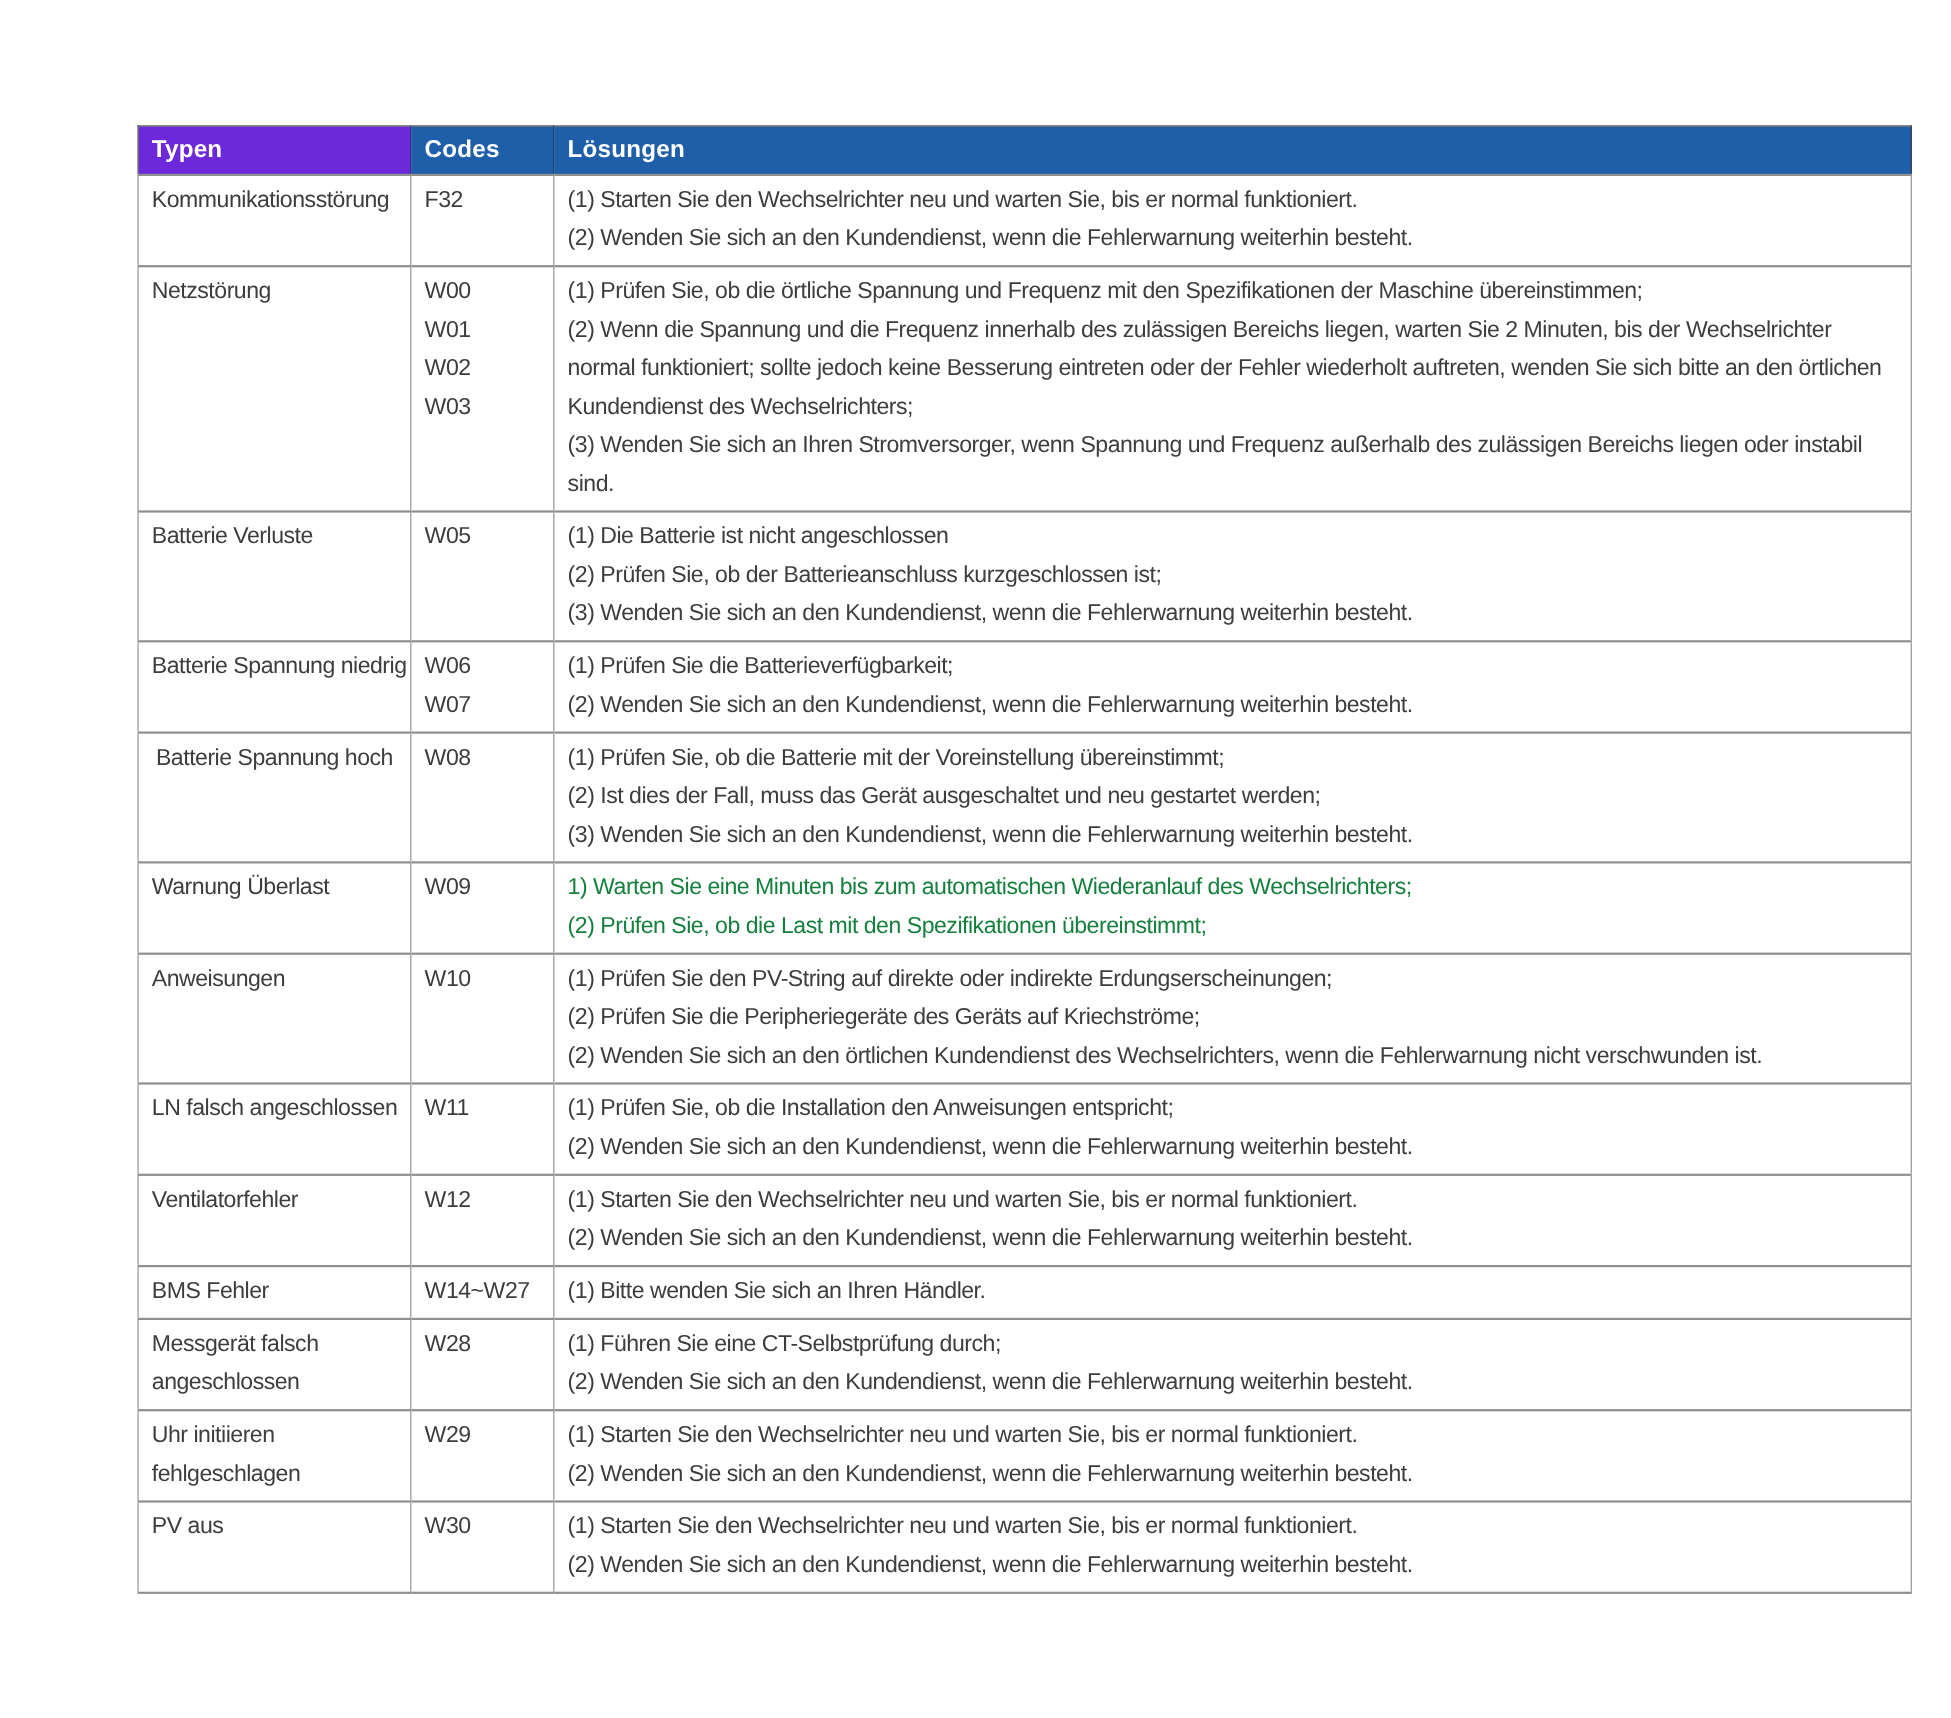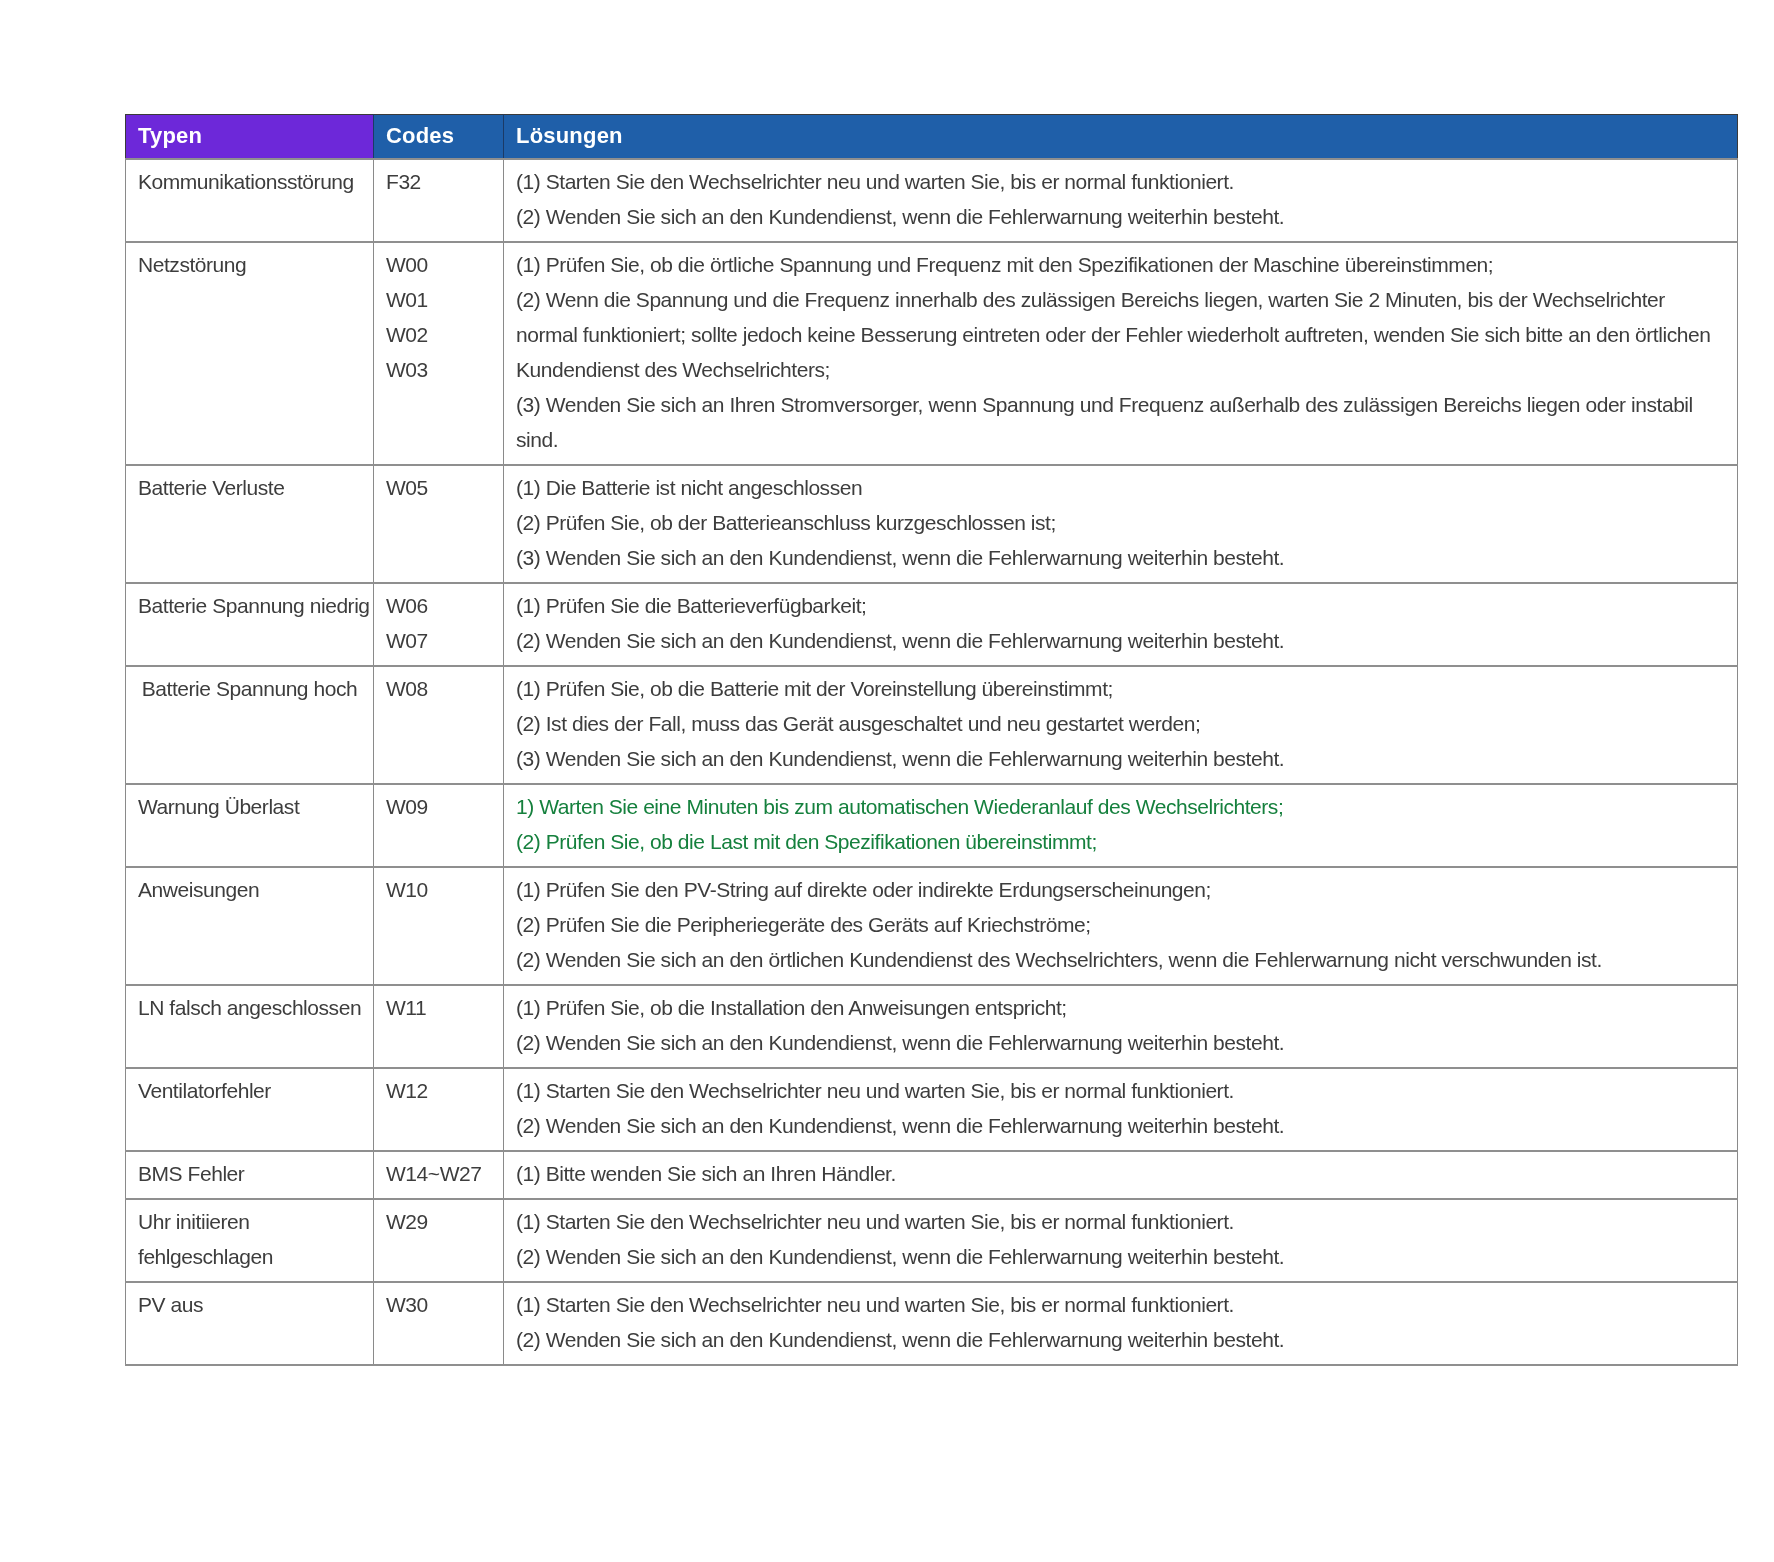--- a/index.html
+++ b/index.html
@@ -198,20 +198,33 @@
         </td>
         <td class="codes-cell" style="color: rgb(61, 61, 61);">
           <div>W14~W27</div>
         </td>
         <td class="solutions-cell" style="color: rgb(61, 61, 61);">
           <div>(1) Bitte wenden Sie sich an Ihren Händler.</div>
         </td>
       </tr>
       <tr>
         <td class="type-cell" style="color: rgb(61, 61, 61);">
+          <div>Messgerät falsch</div>
+          <div>angeschlossen</div>
+        </td>
+        <td class="codes-cell" style="color: rgb(61, 61, 61);">
+          <div>W28</div>
+        </td>
+        <td class="solutions-cell" style="color: rgb(61, 61, 61);">
+          <div>(1) Führen Sie eine CT-Selbstprüfung durch;</div>
+          <div>(2) Wenden Sie sich an den Kundendienst, wenn die Fehlerwarnung weiterhin besteht.</div>
+        </td>
+      </tr>
+      <tr>
+        <td class="type-cell" style="color: rgb(61, 61, 61);">
           <div>Uhr initiieren</div>
           <div>fehlgeschlagen</div>
         </td>
         <td class="codes-cell" style="color: rgb(61, 61, 61);">
           <div>W29</div>
         </td>
         <td class="solutions-cell" style="color: rgb(61, 61, 61);">
           <div>(1) Starten Sie den Wechselrichter neu und warten Sie, bis er normal funktioniert.</div>
           <div>(2) Wenden Sie sich an den Kundendienst, wenn die Fehlerwarnung weiterhin besteht.</div>
         </td>

